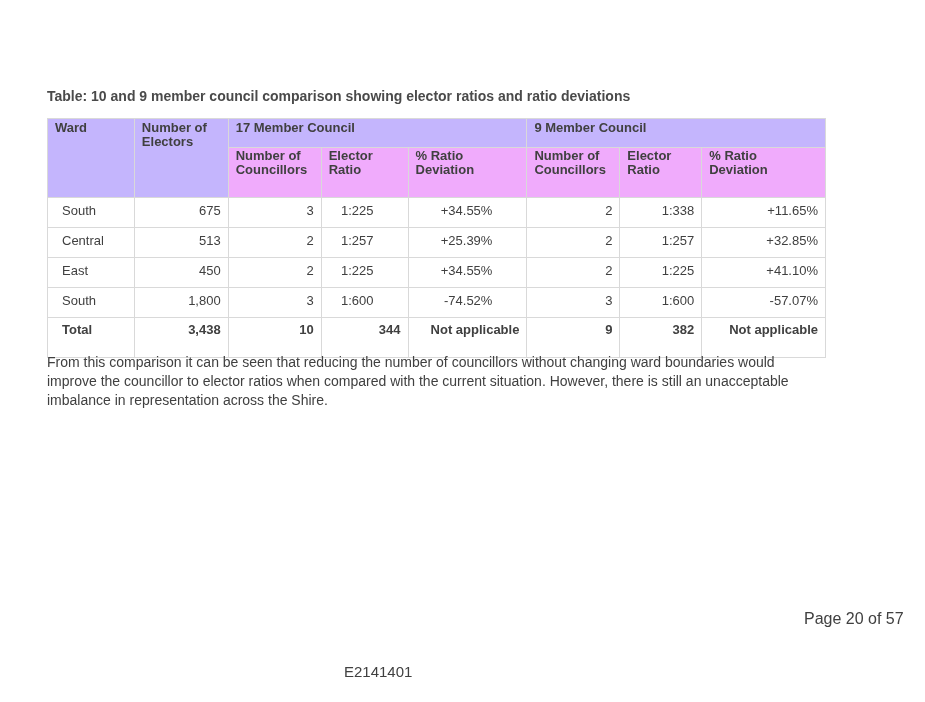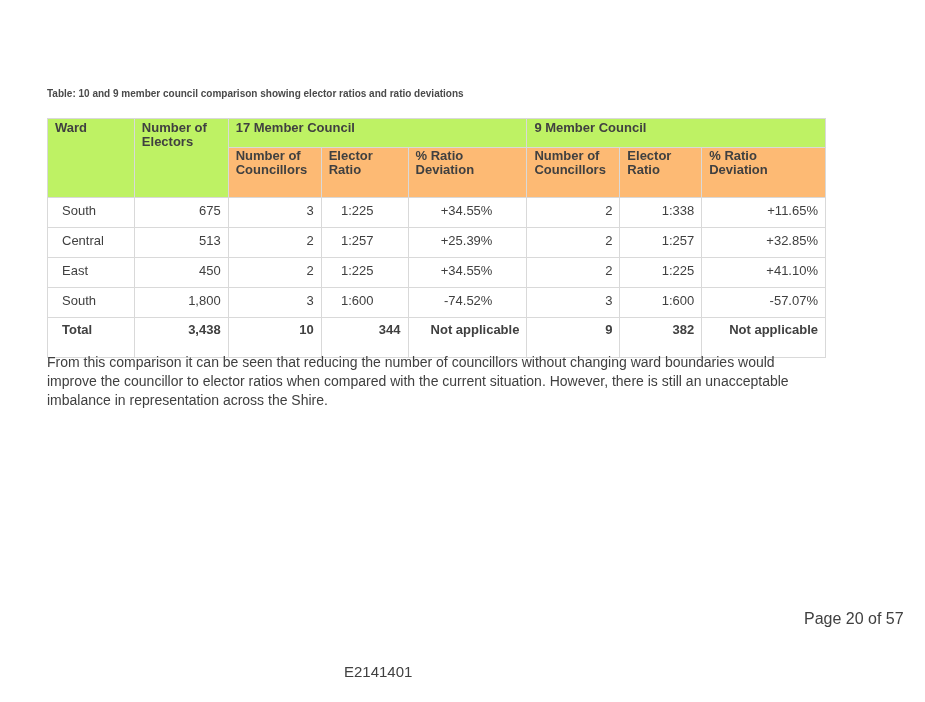--- a/index.html
+++ b/index.html
@@ -12,21 +12,21 @@
       height: 702px;
       position: relative;
       overflow: hidden;
       font-family: "Liberation Sans", sans-serif;
       color: #404040;
     }
     .caption {
       position: absolute;
       left: 47px;
       top: 88px;
-      font-size: 10px;
+      font-size: 14px;
       font-weight: bold;
       color: #4a4a4a;
       margin: 0;
     }
     table.cmp {
       position: absolute;
       left: 47px;
       top: 118px;
       width: 779px;
       border-collapse: collapse;
@@ -37,22 +37,22 @@
       border: 1px solid #d9d9d9;
       padding: 0 7px;
       vertical-align: top;
       box-sizing: border-box;
     }
     table.cmp th {
       font-weight: bold;
       text-align: left;
       line-height: 14px;
     }
-    .hdr-blue { background: #bef264; }
-    .hdr-white { background: #fdba74; }
+    .hdr-blue { background: #c4b5fd; }
+    .hdr-white { background: #f0abfc; }
     tr.top-hdr th { height: 29px; padding-top: 2px; }
     tr.sub-hdr th { height: 50px; padding-top: 1px; }
     table.cmp td {
       height: 30px;
       padding-top: 5px;
       text-align: right;
     }
     table.cmp td.ward { text-align: left; padding-left: 14px; }
     table.cmp td.right { text-align: right; padding-right: 34px; }
     tr.total td { font-weight: bold; height: 40px; padding-top: 4px; }

